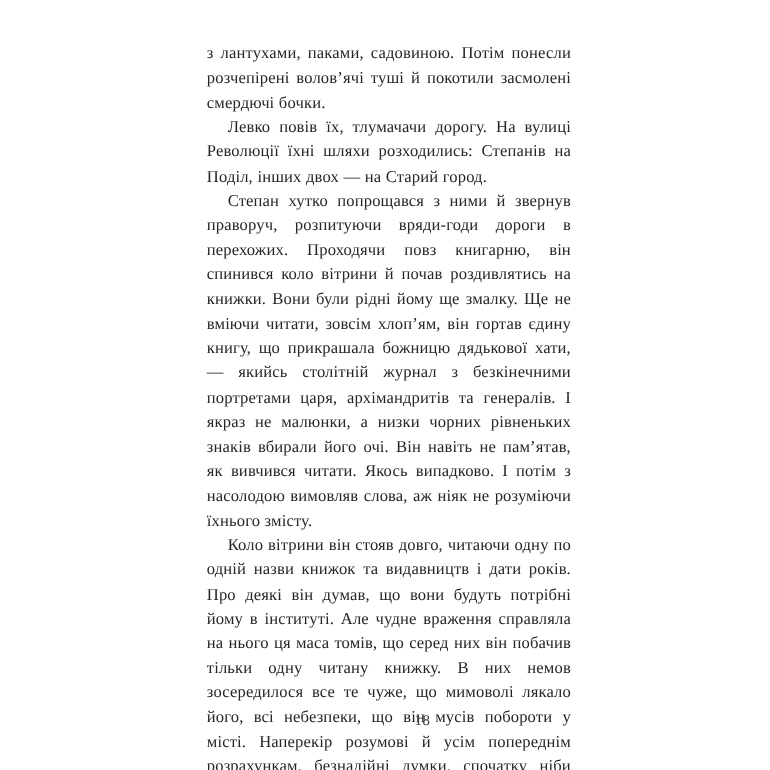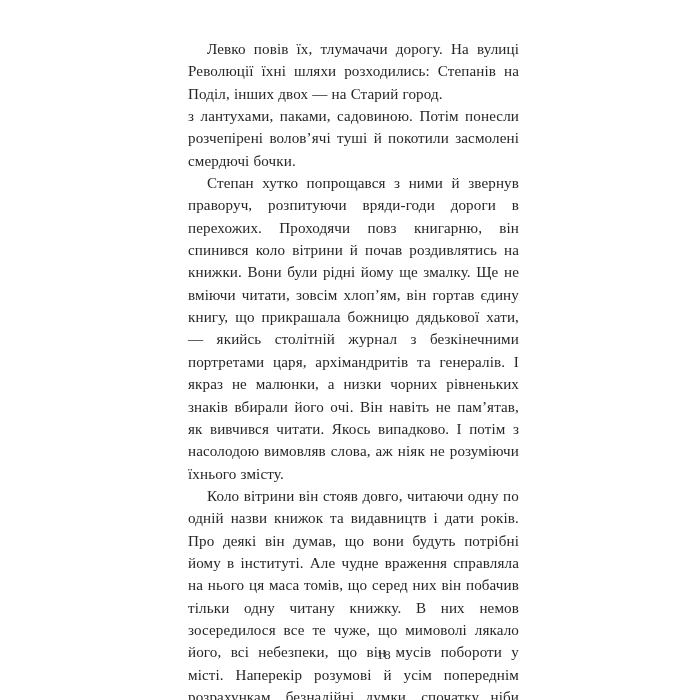--- a/index.html
+++ b/index.html
@@ -59,21 +59,21 @@
     letter-spacing: 0.4px;
     margin-left: 16px;
   }
 </style>
 </head>
 <body>
 
 <div id="page">
 
   <div id="text-column">
+    <p class="para noindent">з лантухами, паками, садовиною. Потім понесли розчепірені волов’ячі туші й покотили засмолені смердючі бочки.</p>
     <p class="para indent">Левко повів їх, тлумачачи дорогу. На вулиці Революції їхні шляхи розходились: Степанів на Поділ, інших двох — на Старий город.</p>
-    <p class="para noindent">з лантухами, паками, садовиною. Потім понесли розчепірені волов’ячі туші й покотили засмолені смердючі бочки.</p>
     <p class="para indent">Степан хутко попрощався з ними й звернув праворуч, розпитуючи вряди-годи дороги в перехожих. Проходячи повз книгарню, він спинився коло вітрини й почав роздивлятись на книжки. Вони були рідні йому ще змалку. Ще не вміючи читати, зовсім хлоп’ям, він гортав єдину книгу, що прикрашала божницю дядькової хати,— якийсь столітній журнал з безкінечними портретами царя, архімандритів та генералів. І якраз не малюнки, а низки чорних рівненьких знаків вбирали його очі. Він навіть не пам’ятав, як вивчився читати. Якось випадково. І потім з насолодою вимовляв слова, аж ніяк не розуміючи їхнього змісту.</p>
     <p class="para indent">Коло вітрини він стояв довго, читаючи одну по одній назви книжок та видавництв і дати років. Про деякі він думав, що вони будуть потрібні йому в інституті. Але чудне враження справляла на нього ця маса томів, що серед них він побачив тільки одну читану книжку. В них немов зосередилося все те чуже, що мимоволі лякало його, всі небезпеки, що він мусів побороти у місті. Наперекір розумові й усім попереднім розрахункам, безнадійні думки, спочатку ніби питання, почали опановувати хлопця. Ну навіщо було сюди забиватись? Що буде далі, як він житиме? Він пропаде, він старцем вертатиме додому. Чом було не їхати до свого окружного міста на педкурси? До чого ці хлоп’ячі вигадки з інститутом</p>
   </div>
 
   <div id="page-number">18</div>
 
 </div>
 
 </body></html>

